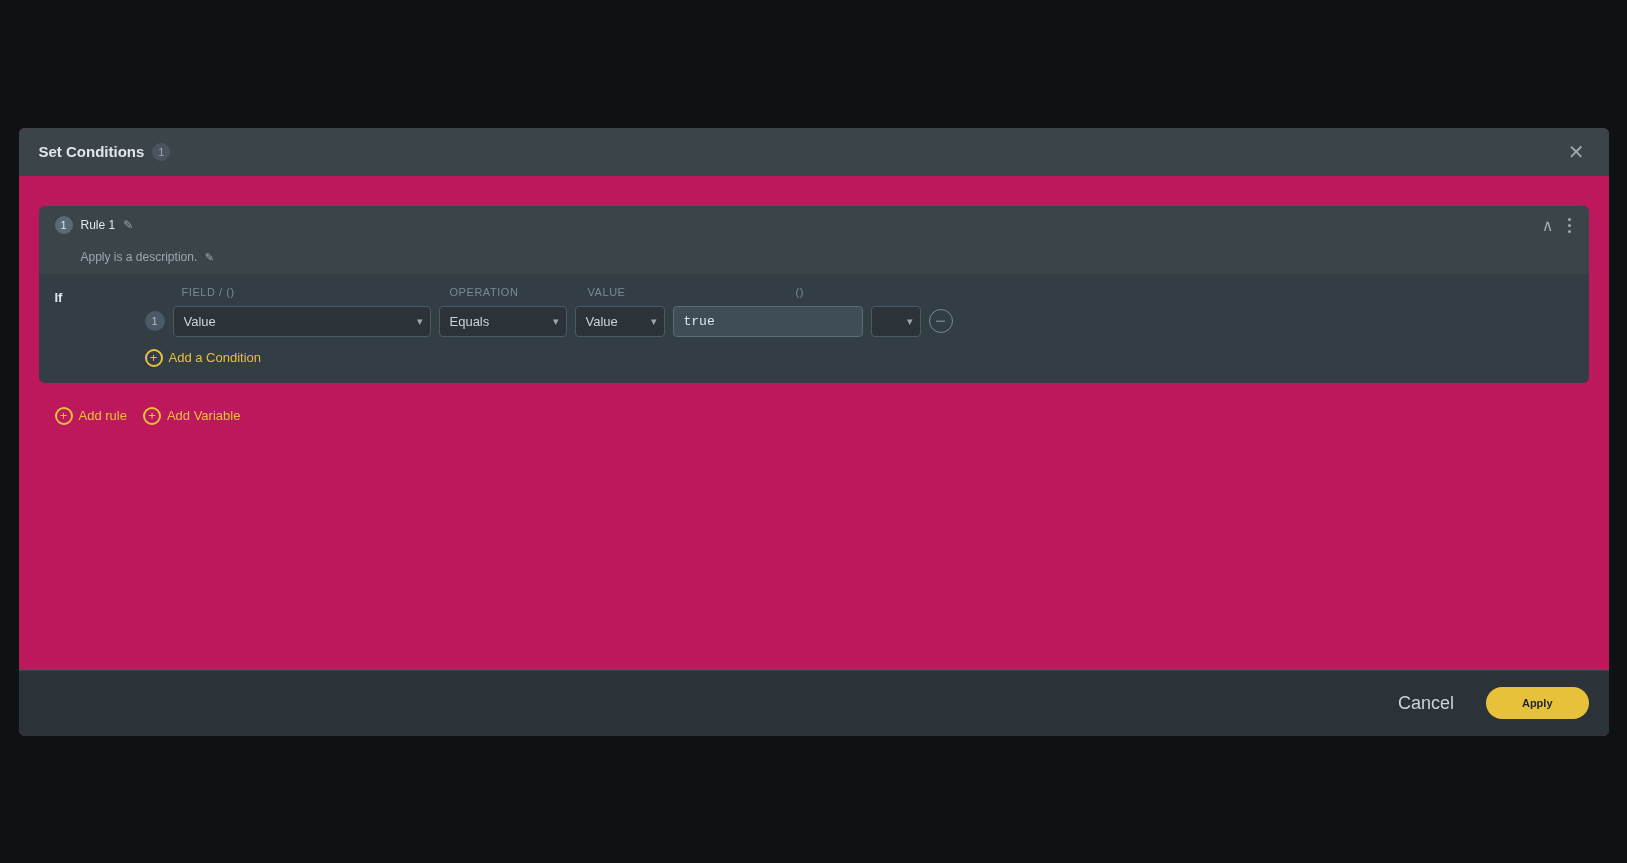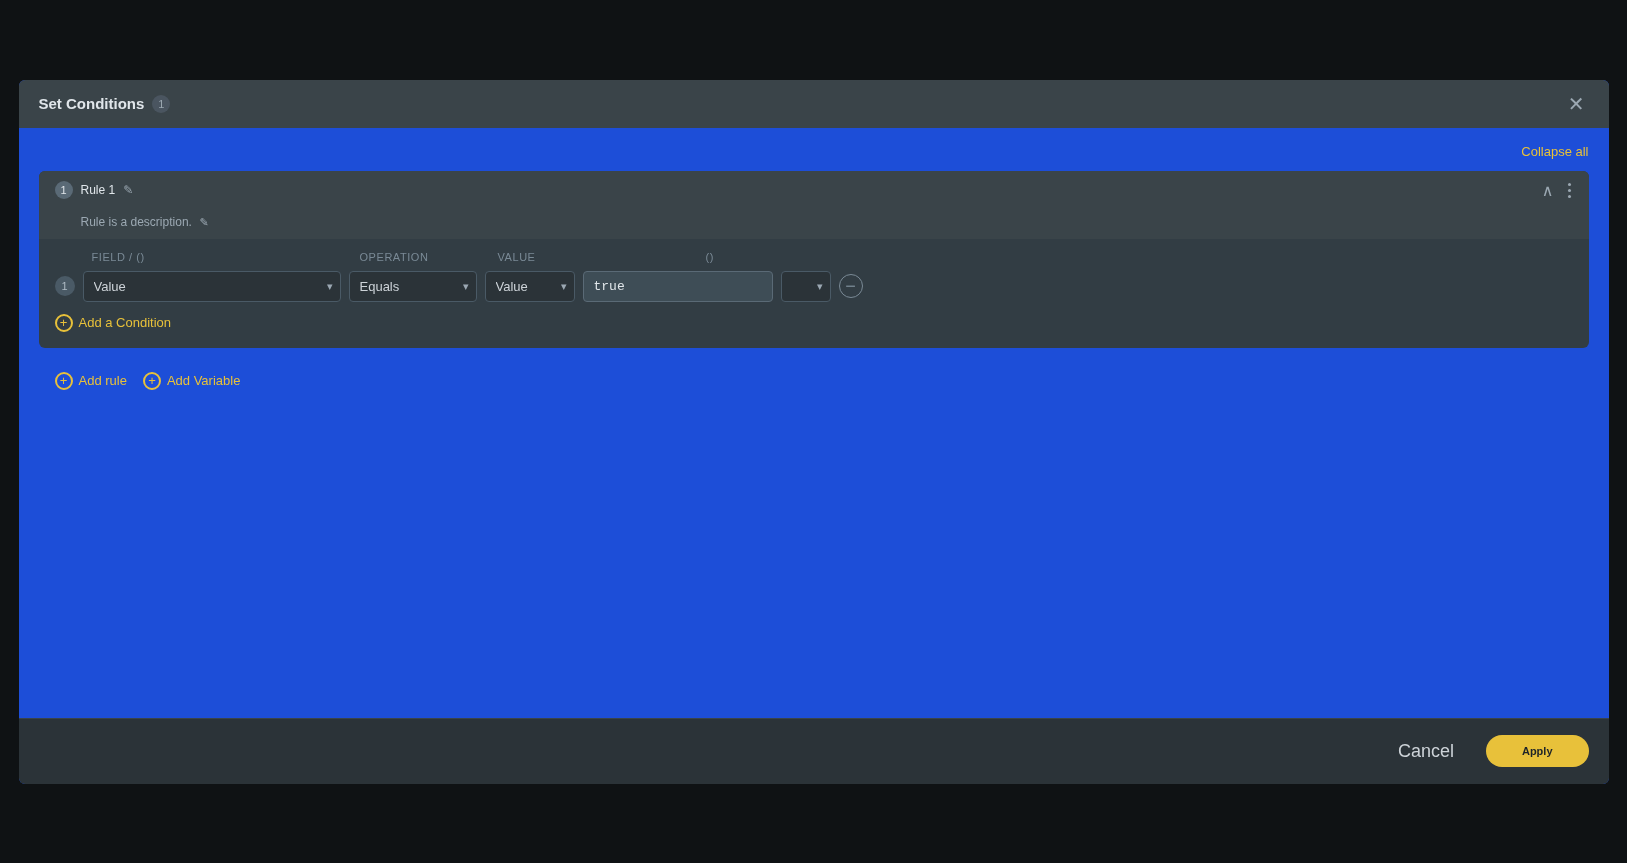--- a/index.html
+++ b/index.html
@@ -24,27 +24,28 @@
       width: 1627px;
       height: 863px;
       background: rgba(0,0,0,0.5);
       display: flex;
       align-items: center;
       justify-content: center;
     }
 
     .modal {
       width: 1590px;
-      height: 704px;
-      background: #1d4ed8;
+      height: 608px;
+      background: #be185d;
       border-radius: 6px;
       display: flex;
       flex-direction: column;
       overflow: hidden;
       position: relative;
+      gap: 14px;
     }
 
     .modal-header {
       background: #3a4449;
       padding: 14px 20px;
       display: flex;
       align-items: center;
       justify-content: space-between;
       flex-shrink: 0;
     }
@@ -434,23 +435,20 @@
     <div class="modal-header">
       <div class="modal-title-row">
         <span class="modal-title">Set Conditions</span>
         <span class="modal-title-badge">1</span>
       </div>
       <button class="close-btn">✕</button>
     </div>
 
     <div class="modal-body">
 
-      <div class="collapse-all-row">
-        <button class="collapse-all-btn">Collapse all</button>
-      </div>
 
       <div class="rule-card">
 
         <div class="rule-header">
           <div class="rule-header-left">
             <div class="rule-info-icon">
               <span>1</span>
             </div>
             <span class="rule-name">Rule 1</span>
             <span class="rule-edit-icon">✎</span>
@@ -459,25 +457,26 @@
             <button class="rule-collapse-btn">∧</button>
             <button class="rule-menu-btn">
               <span class="rule-menu-dot"></span>
               <span class="rule-menu-dot"></span>
               <span class="rule-menu-dot"></span>
             </button>
           </div>
         </div>
 
         <div class="rule-description-row">
-          <span class="rule-description">Rule is a description.</span>
+          <span class="rule-description">Apply is a description.</span>
           <span class="rule-description-edit">✎</span>
         </div>
 
         <div class="rule-body">
+          <div class="rule-if-label">If</div>
 
           <div class="rule-conditions">
 
             <div class="conditions-header">
               <span class="conditions-header-cell">FIELD / ()</span>
               <span class="conditions-header-cell">Operation</span>
               <span class="conditions-header-cell">Value</span>
               <span class="conditions-header-cell">()</span>
             </div>
 

